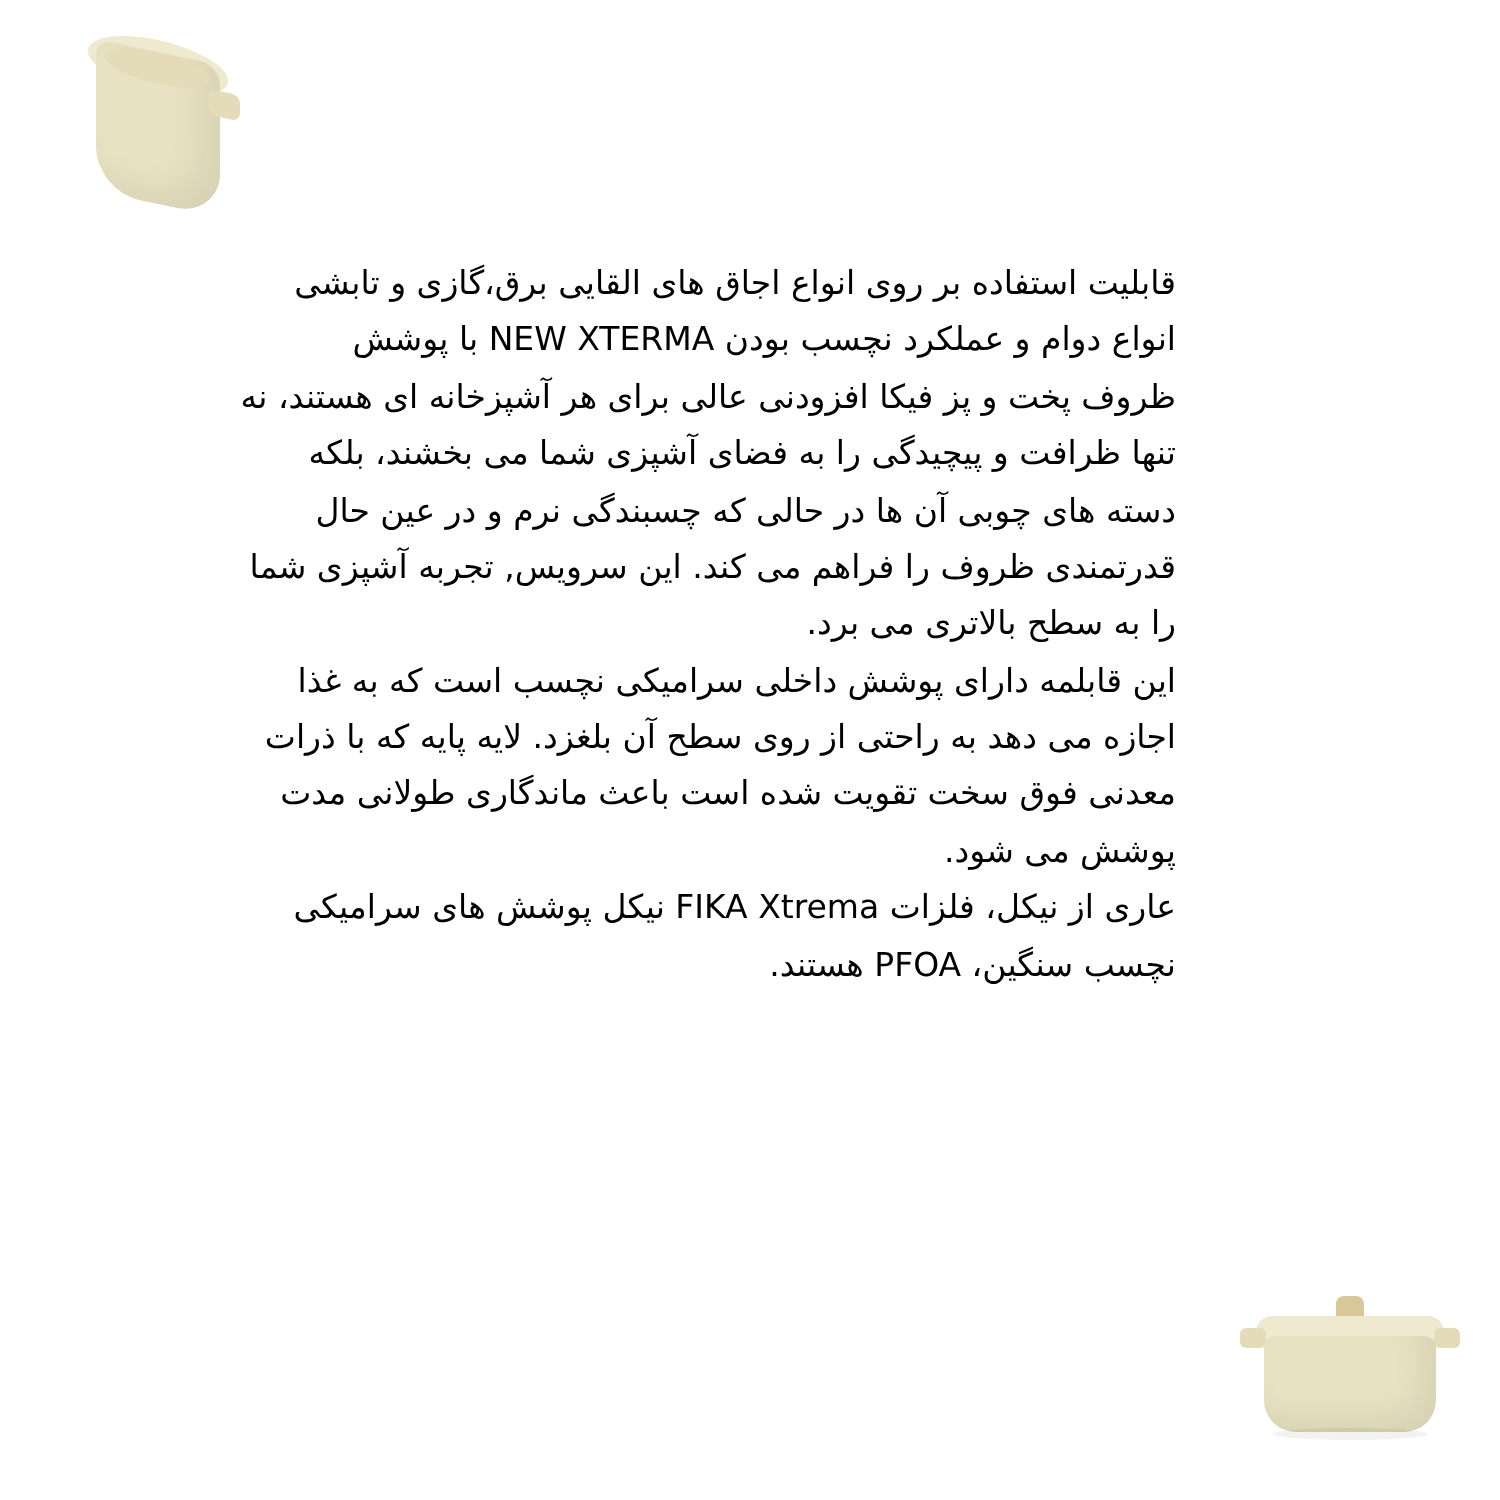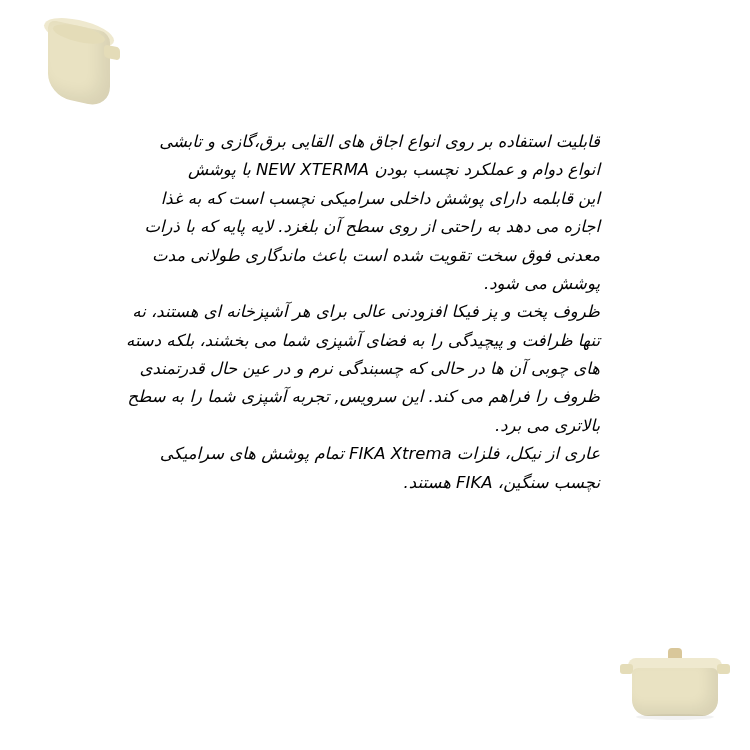--- a/index.html
+++ b/index.html
@@ -76,22 +76,21 @@
     right: 150px;
     left: 120px;
     top: 128px;
     text-align: right;
     direction: rtl;
     color: #000000;
     font-size: 16.5px;
     line-height: 1.72;
   }
   .para {
-    margin: 0 0 0 0;
-    font-style: italic;
+    margin: 0 12px 0 0;
   }
   .para + .para {
     margin-top: 0px;
   }
 
   
   .product-bottom {
     position: absolute;
     left: 620px;
     top: 640px;
@@ -155,23 +154,23 @@
   <div class="product-top">
     <div class="pot-side-lid"></div>
     <div class="pot-side-body"></div>
     <div class="pot-side-lid-inner"></div>
     <div class="pot-side-handle"></div>
   </div>
 
   <div class="text-block">
     <p class="para">قابلیت استفاده بر روی انواع  اجاق های القایی برق،گازی و تابشی</p>
     <p class="para">انواع دوام و عملکرد نچسب بودن NEW XTERMA با پوشش</p>
+    <p class="para">ظروف پخت و پز فیکا افزودنی عالی برای هر آشپزخانه ای هستند، نه تنها ظرافت و پیچیدگی را به فضای آشپزی شما می بخشند، بلکه دسته های چوبی آن ها در حالی که چسبندگی نرم و در عین حال قدرتمندی ظروف را فراهم می کند. این سرویس, تجربه آشپزی شما را به سطح بالاتری می برد.</p>
     <p class="para">این قابلمه دارای پوشش داخلی سرامیکی نچسب است که به غذا اجازه می دهد به راحتی از روی سطح آن بلغزد. لایه پایه که با ذرات معدنی فوق سخت تقویت شده است باعث ماندگاری طولانی مدت پوشش می شود.</p>
-    <p class="para">ظروف پخت و پز فیکا افزودنی عالی برای هر آشپزخانه ای هستند، نه تنها ظرافت و پیچیدگی را به فضای آشپزی شما می بخشند، بلکه دسته های چوبی آن ها در حالی که چسبندگی نرم و در عین حال قدرتمندی ظروف را فراهم می کند. این سرویس, تجربه آشپزی شما را به سطح بالاتری می برد.</p>
-    <p class="para">عاری از نیکل، فلزات FIKA Xtrema تمام پوشش های سرامیکی نچسب سنگین، FIKA هستند.</p>
+    <p class="para">عاری از نیکل، فلزات FIKA Xtrema نیکل پوشش های سرامیکی نچسب سنگین، PFOA هستند.</p>
   </div>
 
   <div class="product-bottom">
     <div class="pot-front-knob"></div>
     <div class="pot-front-lid"></div>
     <div class="pot-front-handle-l"></div>
     <div class="pot-front-handle-r"></div>
     <div class="pot-front-body"></div>
     <div class="pot-front-shadow"></div>
   </div>

